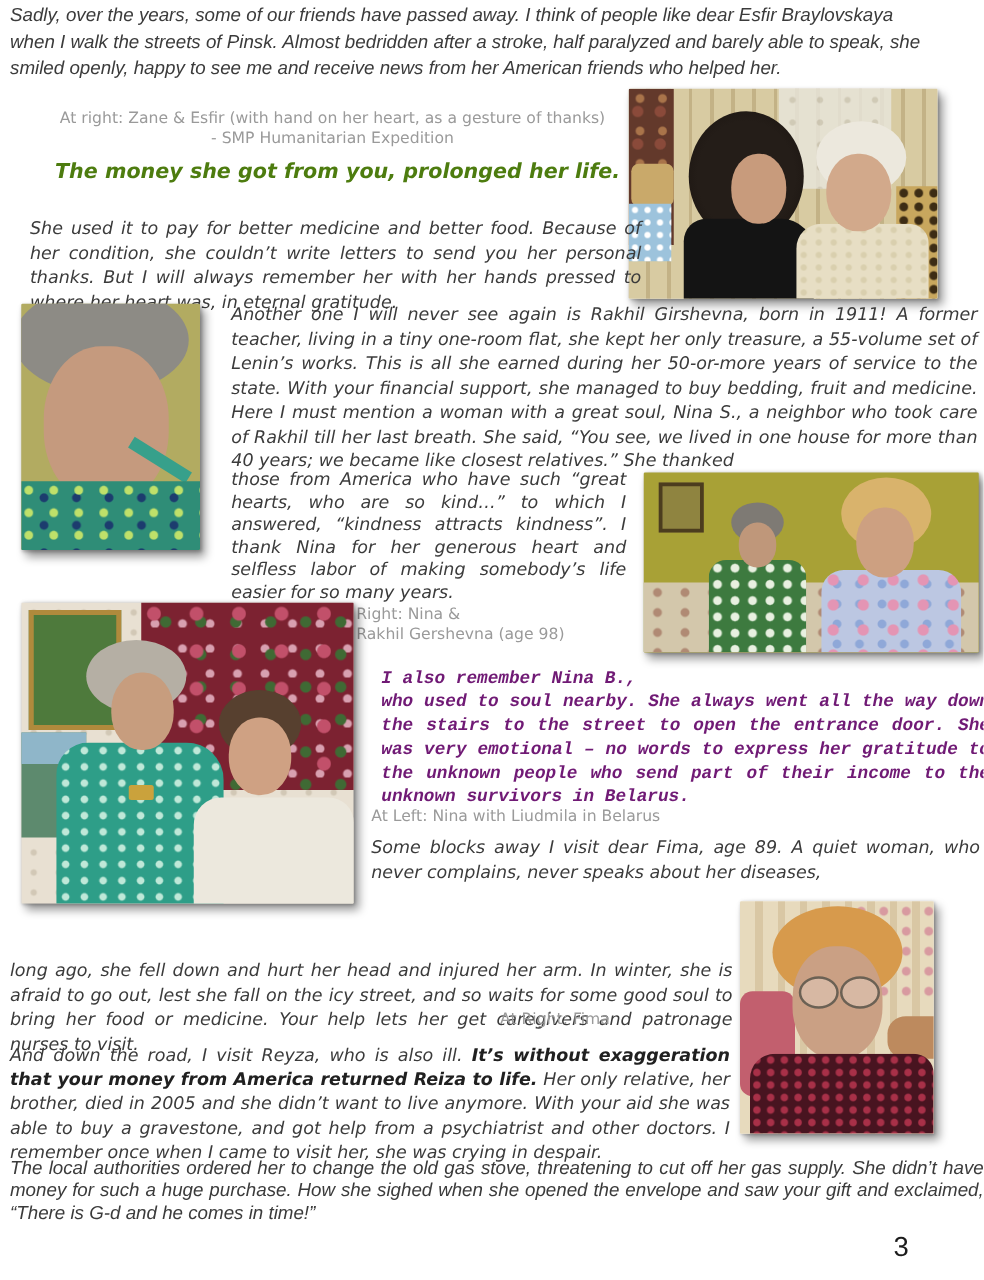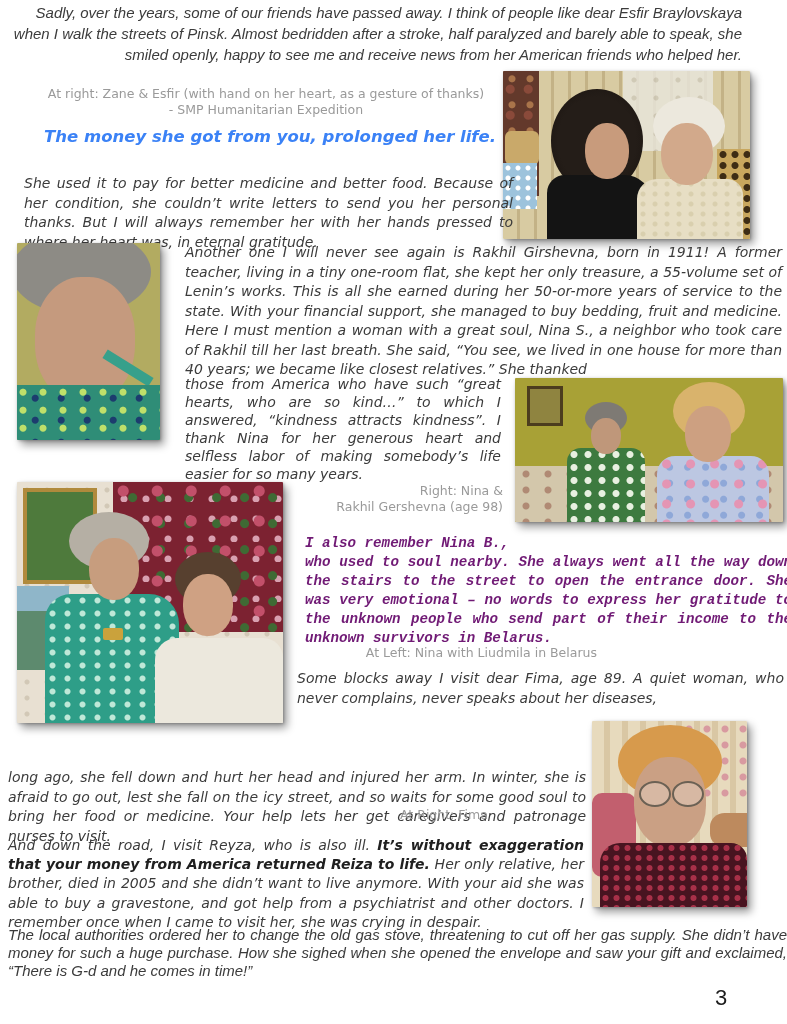--- a/index.html
+++ b/index.html
@@ -1,24 +1,24 @@
 <!DOCTYPE html>
 <html><head>
 <meta charset="utf-8">
 <style>
   html,body{margin:0;padding:0;background:#ffffff;}
   #page{position:relative;width:787px;height:1024px;background:#ffffff;overflow:hidden;
         font-family:"DejaVu Sans",sans-serif;color:#3b3b3b;}
-  .abs{position:absolute;text-align:right;}
+  .abs{position:absolute;}
   .wide{font-family:"DejaVu Sans",sans-serif;font-style:italic;font-size:14px;line-height:19.5px;color:#3b3b3b;}
   .narrow{font-family:"Liberation Sans",sans-serif;font-style:italic;font-size:15px;line-height:21px;color:#3b3b3b;}
   .jt{text-align:justify;}
   .bold{font-weight:bold;}
   .cap{font-family:"DejaVu Sans",sans-serif;font-style:normal;font-size:12.5px;line-height:16px;color:#9a9a9a;}
-  .heading{font-family:"DejaVu Sans",sans-serif;font-style:italic;font-weight:bold;font-size:16.5px;color:#3b82f6;}
+  .heading{font-family:"DejaVu Sans",sans-serif;font-style:italic;font-weight:bold;font-size:16.5px;color:#4d7c0f;}
   figure.photo{margin:0;position:absolute;overflow:hidden;border-radius:1px;
                box-shadow:4px 5px 8px rgba(0,0,0,0.40), 1px 1px 3px rgba(0,0,0,0.25);}
   figure.photo div{position:absolute;}
   .pagenum{font-family:"Liberation Sans",sans-serif;font-size:22px;color:#1c1c1c;}
 
   
   .p1{left:503px;top:71px;width:247px;height:168px;
       background:repeating-linear-gradient(90deg,#d8cba2 0 14px,#c3b286 14px 17px);}
   .p1 .rug{left:0;top:0;width:36px;height:125px;background:#63392b;
       background-image:radial-gradient(circle at 50% 30%, #a9744a 3px, transparent 4px),

